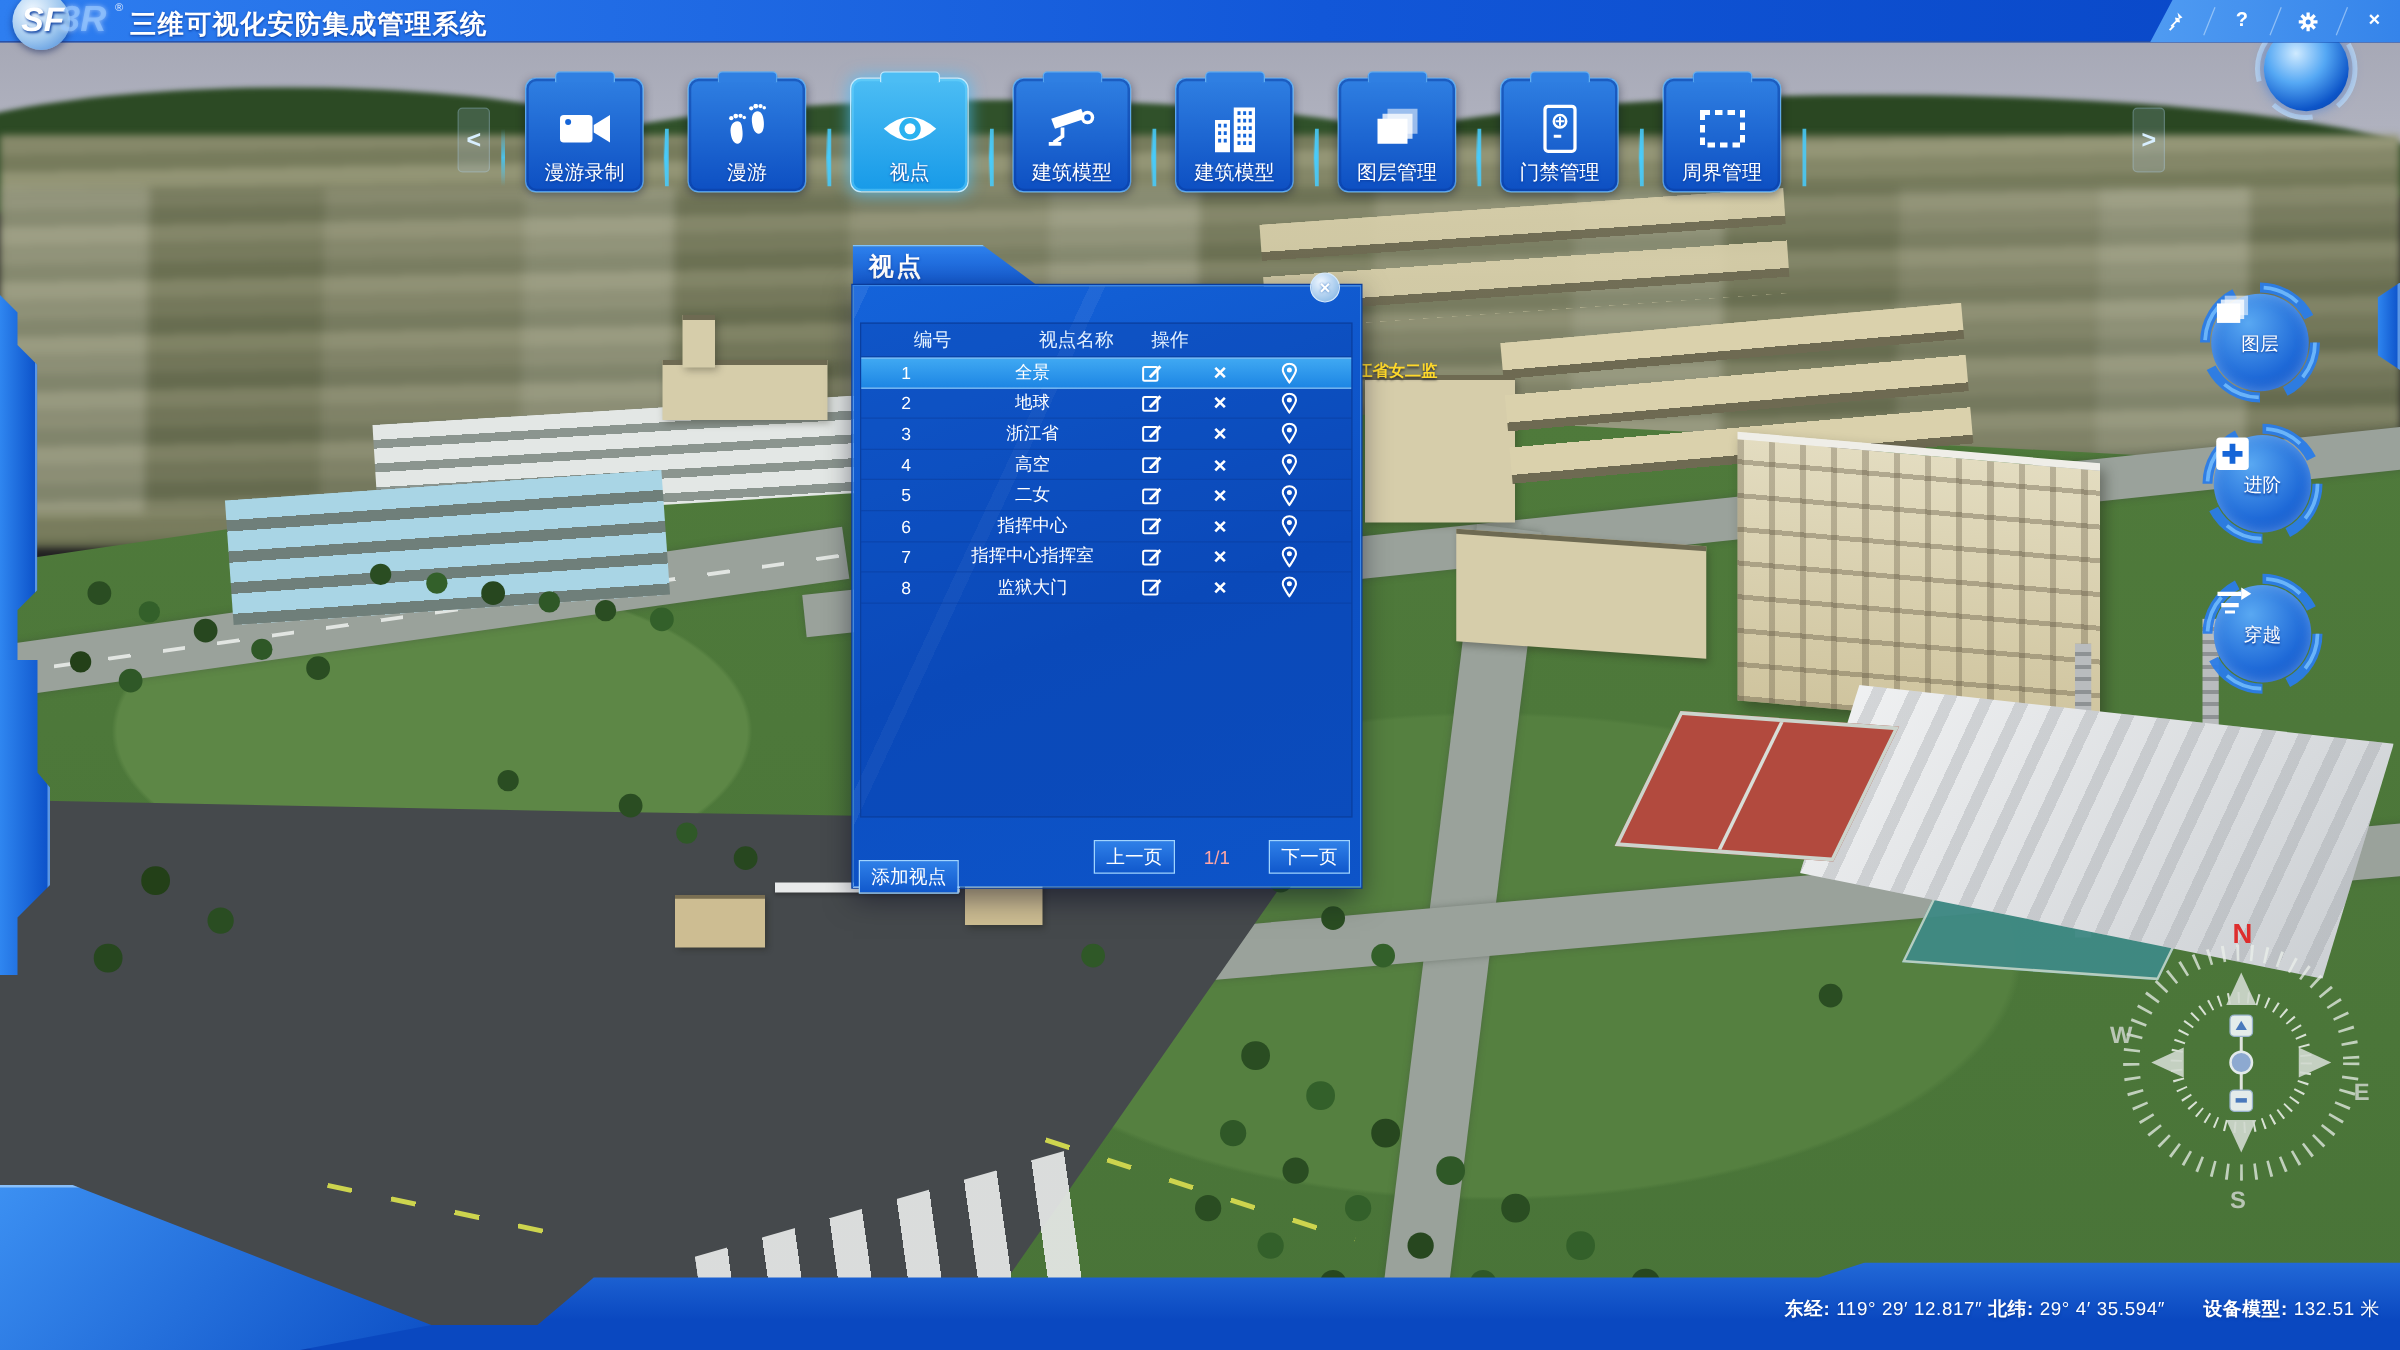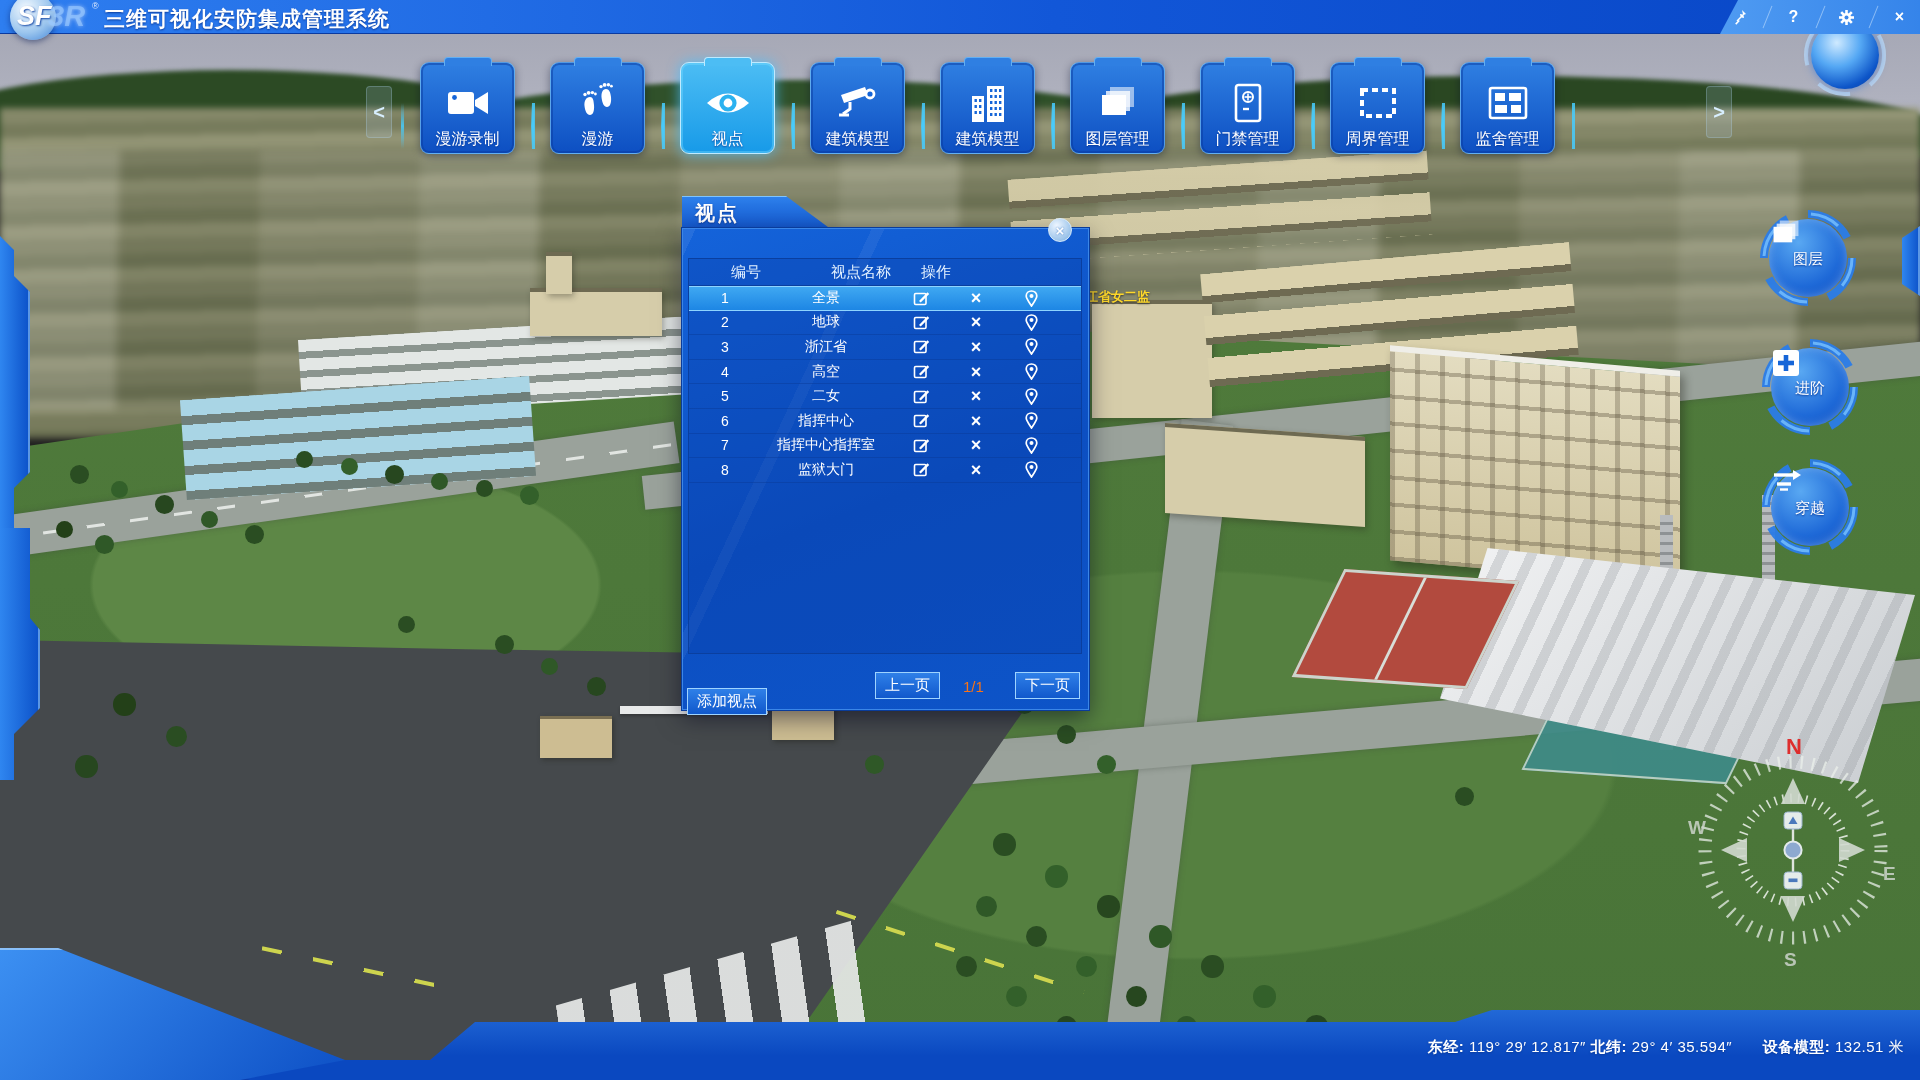--- a/index.html
+++ b/index.html
@@ -142,21 +142,21 @@
   .thead span{text-align:right;}
   .trow{display:grid;grid-template-columns:72px 130px 60px 50px 60px 1fr;height:24.6px;
     align-items:center;color:#fff;font-size:14px;border-bottom:1px solid rgba(8,58,150,.45);cursor:pointer;}
   .trow span{text-align:center;}
   .trow.sel{background:linear-gradient(#3fa8f2,#1d86e4);border-top:1px solid #8ed4ff;border-bottom:1px solid #8ed4ff;}
   .op{display:flex;align-items:center;justify-content:center;cursor:pointer;}
   .op.del{font-size:18px;font-weight:bold;line-height:1;}
   .dlg-foot-btn{position:absolute;height:27px;display:flex;align-items:center;justify-content:center;
     padding:0 9px;color:#fff;font-size:15px;cursor:pointer;
     background:linear-gradient(#2f80e8,#1058cc);border:1px solid #9fd4ff;}
-  .pg-ind{position:absolute;color:#f97316;font-size:15px;}
+  .pg-ind{position:absolute;color:#fca5a5;font-size:15px;}
 
   
   .side-btn{width:100px;height:100px;z-index:30;cursor:pointer;}
   .side-btn svg{position:absolute;left:0;top:0;}
   .side-btn .sb-inner{position:absolute;left:11px;top:11px;width:78px;height:78px;border-radius:50%;
     background:radial-gradient(circle at 38% 30%,#59a8f2,#1f6ad8 60%,#0c4ac0);
     box-shadow:inset 0 0 10px rgba(200,235,255,.4);
     display:flex;flex-direction:column;align-items:center;justify-content:center;gap:2px;}
   .side-btn .sb-label{color:#fff;font-size:15px;text-shadow:0 1px 2px #0a3a9a;}
 
@@ -398,33 +398,20 @@
     </div>
     <div class="tool-btn">
         <span class="ticks"></span>
       <span class="ticon">
         <svg width="40" height="36" viewBox="0 0 40 36">
             <rect x="4" y="5" width="32" height="26" fill="none" stroke="#fff" stroke-width="4" stroke-dasharray="6 4"></rect>
           </svg>
       </span>
       <span class="tlabel">周界管理</span>
     </div>
-    <div class="tool-btn">
-        <span class="ticks"></span>
-      <span class="ticon">
-        <svg width="40" height="34" viewBox="0 0 40 34">
-            <rect x="2" y="2" width="36" height="30" rx="2" fill="none" stroke="#fff" stroke-width="2.6"></rect>
-            <rect x="7" y="7" width="10" height="8" fill="#fff"></rect>
-            <rect x="21" y="7" width="12" height="8" fill="#fff"></rect>
-            <rect x="7" y="19" width="12" height="8" fill="#fff"></rect>
-            <rect x="23" y="19" width="10" height="8" fill="#fff"></rect>
-          </svg>
-      </span>
-      <span class="tlabel">监舍管理</span>
-    </div>
   </div>
 
   <div class="abs sphere">
     <svg width="86" height="86" viewBox="0 0 86 86">
         <circle cx="43" cy="43" r="39" fill="none" stroke="#bcd8f4" stroke-width="4" stroke-dasharray="34 22" opacity=".8"></circle>
       </svg>
     <div class="orb"></div>
   </div>
 
   <div class="abs dialog">
@@ -596,21 +583,21 @@
     </div>
   </div>
     </div>
 
     <div class="dlg-foot-btn" style="left:5px;top:492px;">添加视点</div>
     <div class="dlg-foot-btn" style="left:193px;top:476px;">上一页</div>
     <div class="pg-ind" style="left:281px;top:482px;">1/1</div>
     <div class="dlg-foot-btn" style="left:333px;top:476px;">下一页</div>
   </div>
 
-  <div class="abs side-btn" style="left:1758px;top:208px;">
+  <div class="abs side-btn" style="left:1758px;top:224px;">
     <svg width="100" height="100" viewBox="0 0 100 100">
         <circle cx="50" cy="50" r="44" fill="none" stroke="#2a7ce8" stroke-width="8" stroke-dasharray="48 21" opacity=".95"></circle>
         <circle cx="50" cy="50" r="44" fill="none" stroke="#79c2ff" stroke-width="3" stroke-dasharray="30 40" opacity=".8"></circle>
       </svg>
     <div class="sb-inner">
       <span>
         <svg width="34" height="28" viewBox="0 0 40 36">
             <rect x="12" y="2" width="24" height="20" fill="#fff" opacity=".55"></rect>
             <rect x="8" y="6" width="24" height="20" fill="#fff" opacity=".78"></rect>
             <rect x="4" y="10" width="24" height="20" fill="#fff"></rect>

